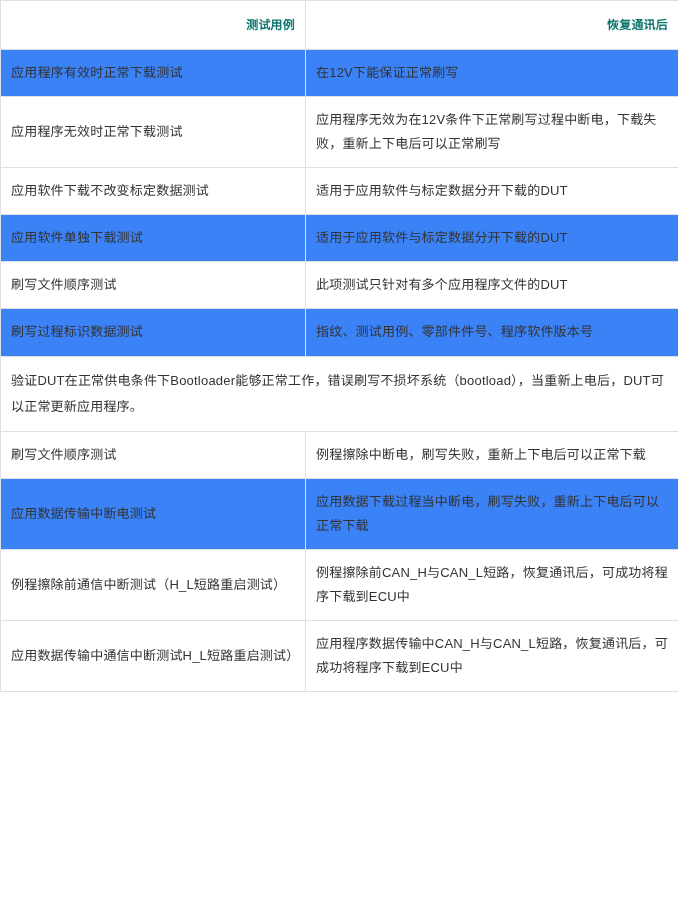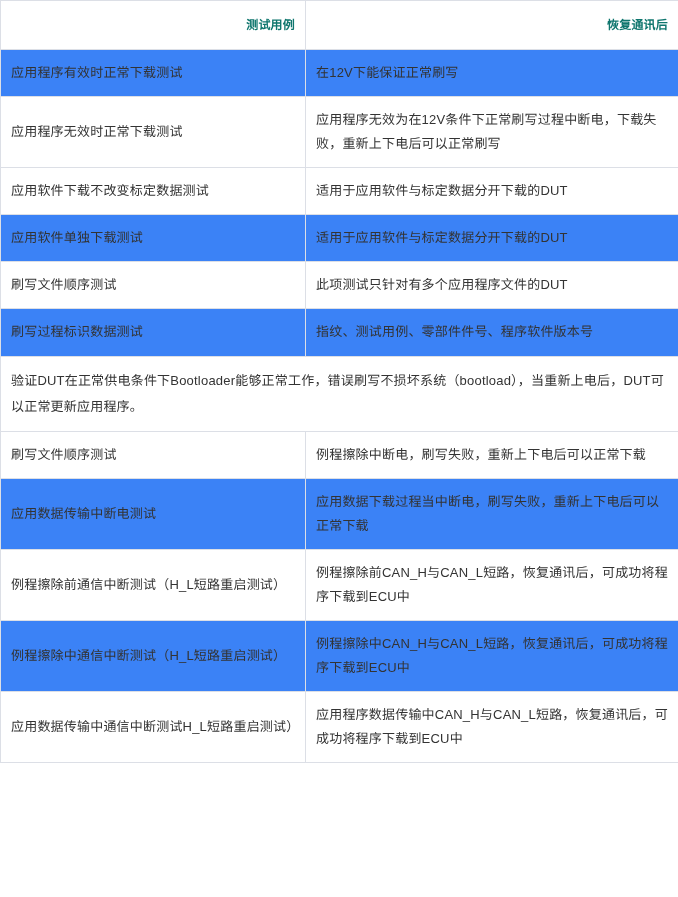--- a/index.html
+++ b/index.html
@@ -96,22 +96,18 @@
         <td>例程擦除中断电，刷写失败，重新上下电后可以正常下载</td>
       </tr>
       <tr class="shade">
         <td>应用数据传输中断电测试</td>
         <td>应用数据下载过程当中断电，刷写失败，重新上下电后可以正常下载</td>
       </tr>
       <tr class="plain">
         <td>例程擦除前通信中断测试（H_L短路重启测试）</td>
         <td>例程擦除前CAN_H与CAN_L短路，恢复通讯后，可成功将程序下载到ECU中</td>
       </tr>
-      <tr class="shade">
-        <td>例程擦除中通信中断测试（H_L短路重启测试）</td>
-        <td>例程擦除中CAN_H与CAN_L短路，恢复通讯后，可成功将程序下载到ECU中</td>
-      </tr>
       <tr class="plain">
         <td>应用数据传输中通信中断测试H_L短路重启测试）</td>
         <td>应用程序数据传输中CAN_H与CAN_L短路，恢复通讯后，可成功将程序下载到ECU中</td>
       </tr>
     </tbody>
 </table>
 
 </body></html>

